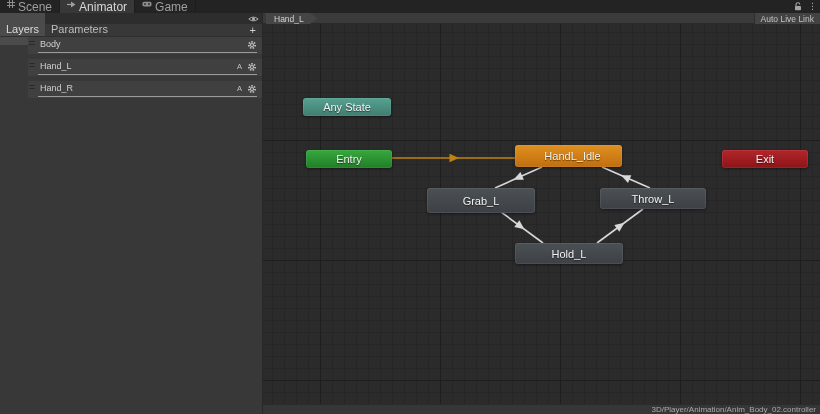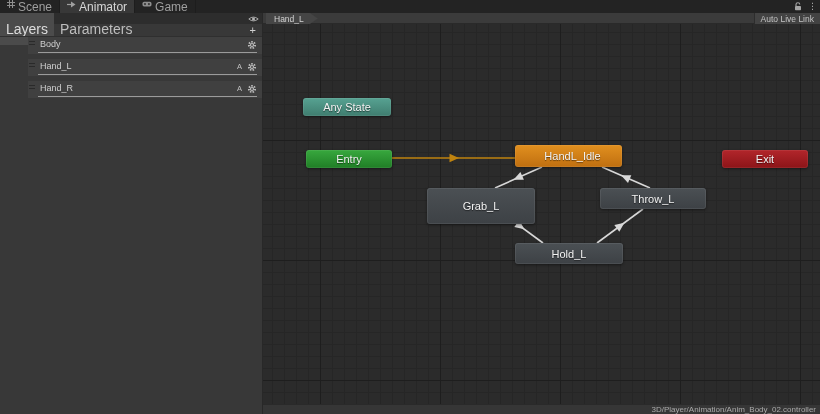--- a/index.html
+++ b/index.html
@@ -11,21 +11,21 @@
   }
   
   #topbar { position:absolute; left:0; top:0; width:820px; height:13px; background:#232323; display:flex; align-items:stretch; }
   .wtab { display:flex; gap:3px; padding:0 7px; font-size:12px; color:#9f9f9f; border-right:1px solid #1d1d1d; }
   .wtab.active { background:#383838; color:#d6d6d6; }
   .corner { position:absolute; right:3px; top:0; height:13px; display:flex; align-items:center; gap:6px; }
   .kebab { font-size:9px; color:#aaa; line-height:1; }
   
   #leftpanel { position:absolute; left:0; top:13px; width:263px; height:401px; background:#383838; border-right:1px solid #282828; }
   #ltoolbar { position:absolute; left:0; top:0; width:100%; height:11px; background:#2d2d2d; display:flex; align-items:stretch; }
-  .ltab { font-size:14px; padding:16px 6px; display:flex; align-items:center; color:#bdbdbd; }
+  .ltab { font-size:11px; padding:16px 6px; display:flex; align-items:center; color:#bdbdbd; }
   .ltab.active { background:#4b4b4b; color:#dcdcdc; }
   .eye-slot { position:absolute; right:3px; top:0; height:11px; display:flex; align-items:center; }
   #addrow { position:absolute; left:0; top:11px; width:100%; height:13px; border-bottom:1px solid #2f2f2f; }
   .plusbtn { position:absolute; right:6px; top:0; font-size:11px; color:#cfcfcf; line-height:13px; }
   #layerlist { position:absolute; left:0; top:24px; width:100%;padding-left:28px; }
   .layer-row { position:relative; height:17px; background:#404040; margin-bottom:5px; }
   .layer-grip { position:absolute; left:1px; top:4px; width:6px; }
   .layer-grip div { height:1px; background:#2a2a2a; margin-bottom:2px; }
   .layer-name { position:absolute; left:12px; top:2px; font-size:9px; color:#cfcfcf; }
   .layer-badge { position:absolute; right:20px; top:3px; font-size:7.5px; color:#c0c0c0; }
@@ -184,21 +184,21 @@
           <polygon points="358.0,151.3 368.3,151.3 365.0,159.0" fill="#d8d8d8"></polygon>
           <line x1="234" y1="185" x2="280" y2="219" stroke="#d8d8d8" stroke-width="1.6"></line>
           <polygon points="261.4,205.3 251.3,203.0 256.3,196.2" fill="#d8d8d8"></polygon>
           <line x1="334" y1="219" x2="380" y2="185" stroke="#d8d8d8" stroke-width="1.6"></line>
           <polygon points="361.4,198.7 356.3,207.8 351.3,201.0" fill="#d8d8d8"></polygon>
         </svg>
     <div class="node" style="left: 40px; top: 74px; width: 88px; height: 18px; background: linear-gradient(rgb(87, 162, 146), rgb(63, 125, 111));">Any State</div>
         <div class="node" style="left: 43px; top: 126px; width: 86px; height: 18px; background: linear-gradient(rgb(56, 168, 62), rgb(32, 126, 38));">Entry</div>
         <div class="node" style="left: 252px; top: 121px; width: 107px; height: 22px; background: linear-gradient(rgb(225, 144, 31), rgb(191, 111, 16)); padding-left: 8px;">HandL_Idle</div>
         <div class="node" style="left: 459px; top: 126px; width: 86px; height: 18px; background: linear-gradient(rgb(178, 38, 43), rgb(140, 20, 24));">Exit</div>
-        <div class="node" style="left: 164px; top: 164px; width: 108px; height: 36px; background: linear-gradient(rgb(75, 80, 84), rgb(61, 65, 69));">Grab_L</div>
+        <div class="node" style="left: 164px; top: 164px; width: 108px; height: 25px; background: linear-gradient(rgb(75, 80, 84), rgb(61, 65, 69));">Grab_L</div>
         <div class="node" style="left: 337px; top: 164px; width: 106px; height: 21px; background: linear-gradient(rgb(75, 80, 84), rgb(61, 65, 69));">Throw_L</div>
         <div class="node" style="left: 252px; top: 219px; width: 108px; height: 21px; background: linear-gradient(rgb(75, 80, 84), rgb(61, 65, 69));">Hold_L</div>
       </div>
     <div id="statusbar">
       <div class="asset-path">3D/Player/Animation/Anim_Body_02.controller</div>
     </div>
   </div>
 
 </div>
 

